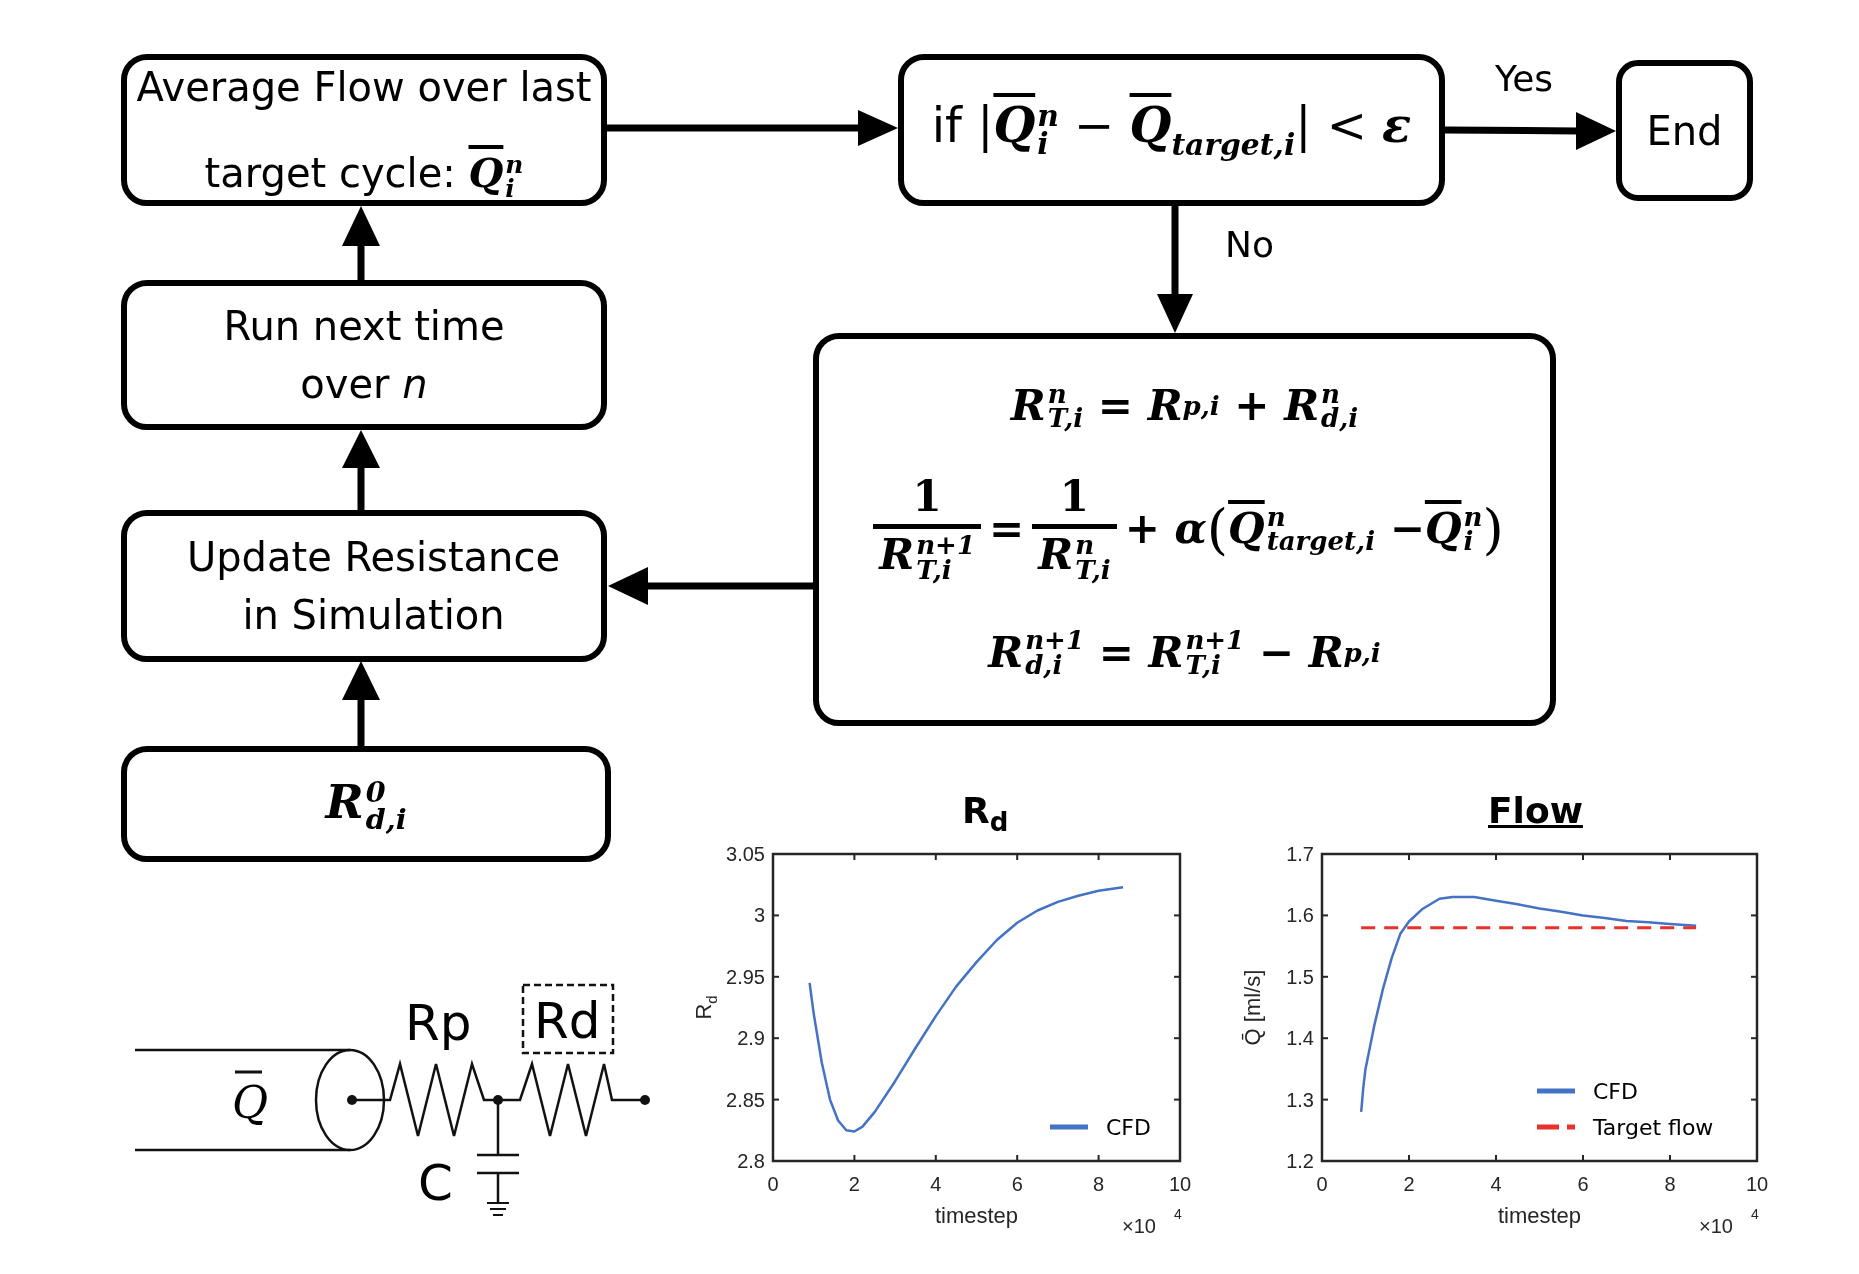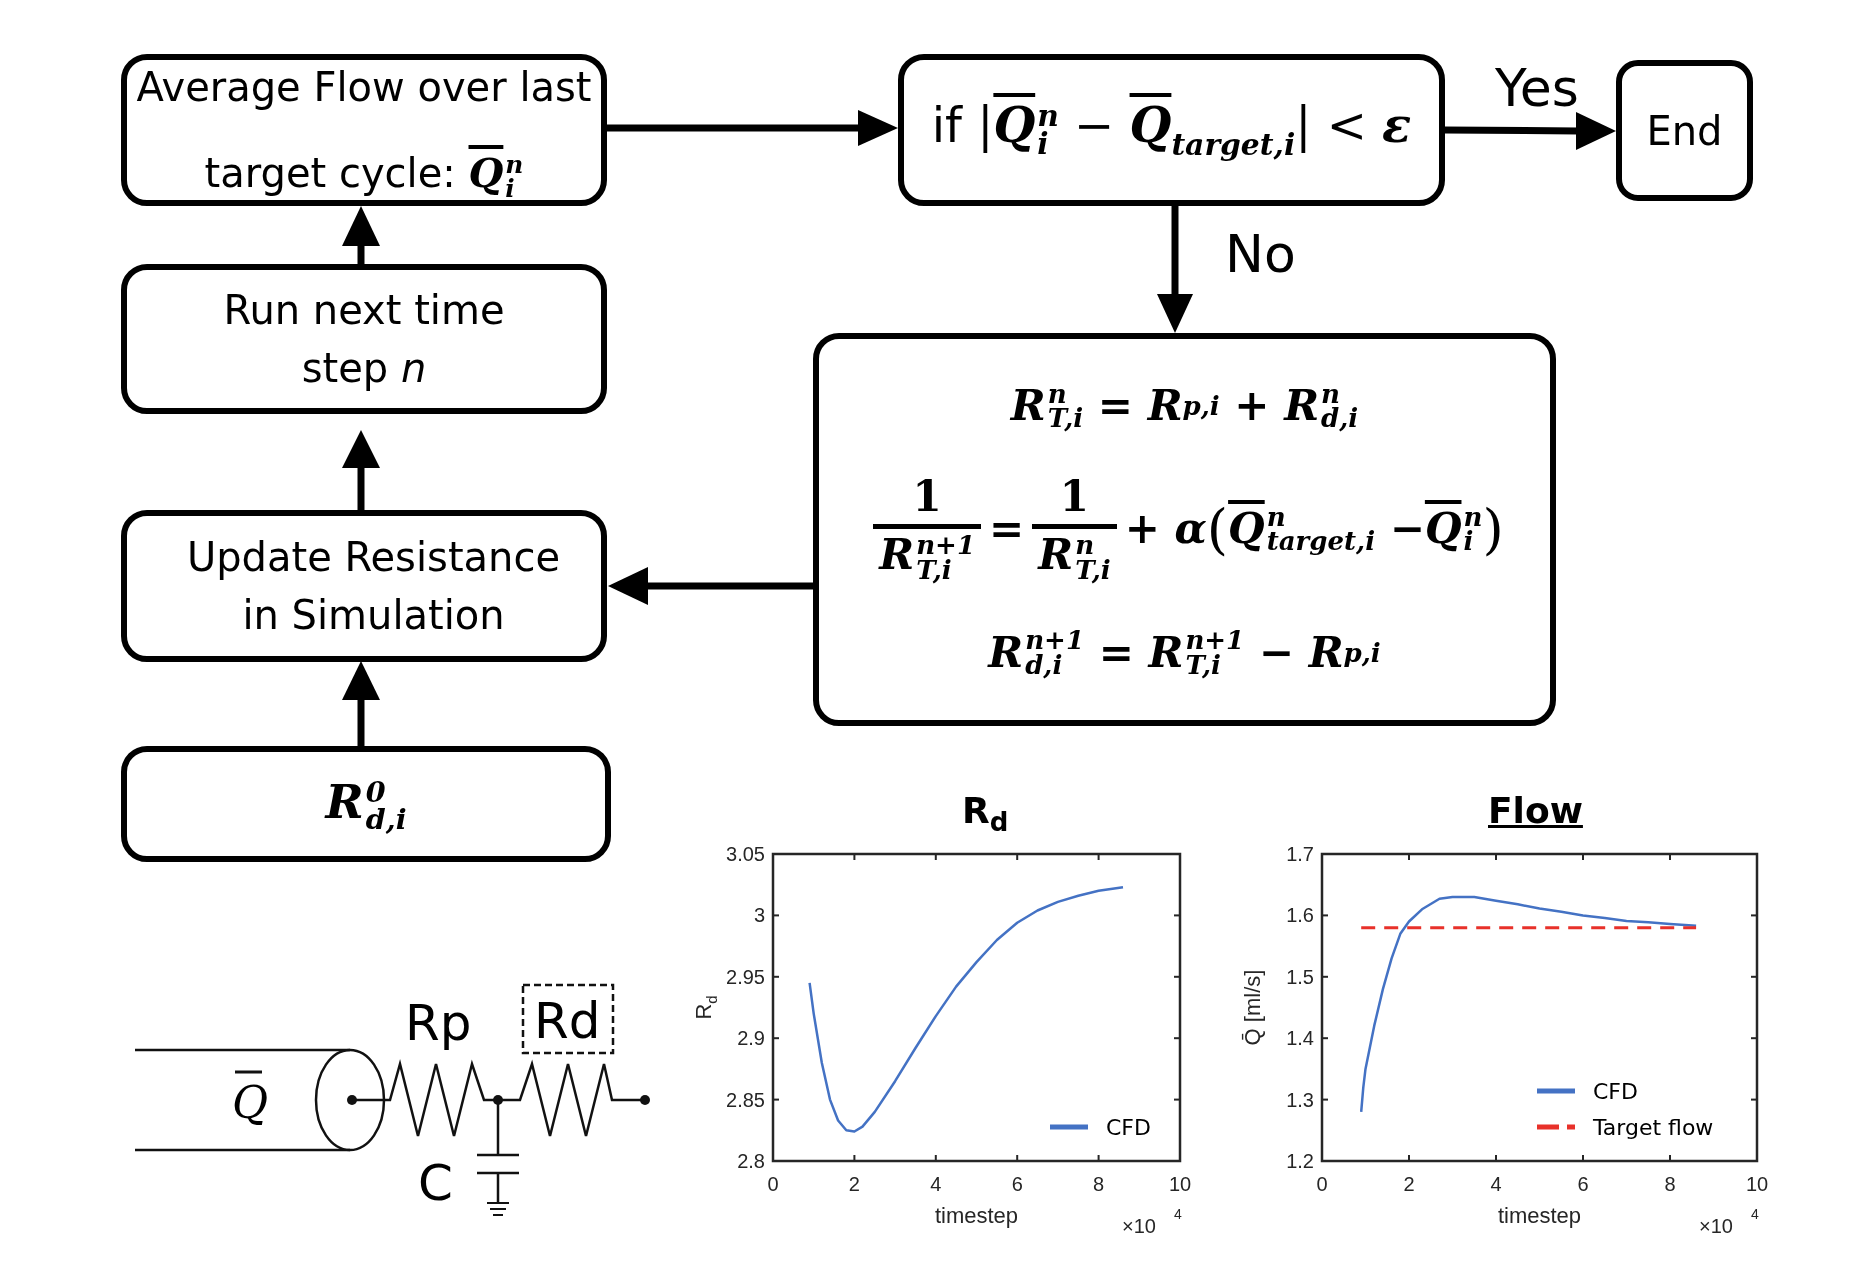--- a/index.html
+++ b/index.html
@@ -4,21 +4,21 @@
 <style>
   html, body { margin:0; padding:0; background:#ffffff; }
   body { width:1859px; height:1274px; position:relative; overflow:hidden; font-family:"Liberation Sans", sans-serif; color:#000; }
   .box { position:absolute; border:6px solid #000; border-radius:26px; box-sizing:border-box; background:#fff;
          display:flex; flex-direction:column; align-items:center; justify-content:center; text-align:center; }
   .txt { font-family:"DejaVu Sans", sans-serif; font-size:40px; line-height:58px; }
   .math { font-family:"DejaVu Serif", serif; font-style:italic; font-weight:bold; }
   .m-sub { font-size:0.62em; vertical-align:-0.45em; }
   .m-ss { display:inline-flex; flex-direction:column; align-items:flex-start; vertical-align:middle; line-height:0.95; font-size:0.62em; margin-left:2px; }
   .bar { text-decoration:overline; }
-  .lbl { position:absolute; font-family:"DejaVu Sans", sans-serif; font-size:52px; }
+  .lbl { position:absolute; font-family:"DejaVu Sans", sans-serif; font-size:36px; }
   svg.overlay { position:absolute; left:0; top:0; }
   .eqline { font-size:42px; line-height:1; white-space:nowrap; display:flex; align-items:center; justify-content:center; }
   .frac { display:inline-flex; flex-direction:column; align-items:center; vertical-align:middle; margin:0 8px; }
   .frac .num { padding:0 6px 6px; }
   .frac .den { border-top:5px solid #000; padding:4px 6px 0; }
   .chart-title { position:absolute; font-family:"DejaVu Sans", sans-serif; font-weight:bold; font-size:36px; }
   .tick { font-family:"Liberation Sans", sans-serif; font-size:20px; fill:#262626; }
   .axlabel { font-family:"Liberation Sans", sans-serif; font-size:22px; fill:#262626; }
   .legend-text { font-family:"DejaVu Sans", sans-serif; font-size:22px; fill:#000; }
   .circ-lbl { font-family:"DejaVu Sans", sans-serif; font-size:50px; fill:#000; }
@@ -58,23 +58,23 @@
 <div class="box" style="left:121px; top:54px; width:486px; height:152px;gap:28px;">
   <div class="txt">Average Flow over last</div>
   <div class="txt">
     <span>target cycle: </span><span class="math"><span class="bar">Q</span><span class="m-ss">
           <span>n</span>
           <span>i</span>
         </span></span>
   </div>
 </div>
 
-<div class="box" style="left:121px; top:264px; width:486px; height:150px;">
+<div class="box" style="left:121px; top:280px; width:486px; height:150px;">
   <div class="txt">Run next time</div>
-  <div class="txt"><span>step </span><i>n</i></div>
+  <div class="txt"><span>over </span><i>n</i></div>
 </div>
 
 <div class="box" style="left:121px; top:510px; width:486px; height:152px;padding-left:19px;">
   <div class="txt">Update Resistance</div>
   <div class="txt">in Simulation</div>
 </div>
 
 <div class="box" style="left:121px; top:746px; width:490px; height:116px;">
   <div class="math" style="font-size:46px;"><span>R</span><span class="m-ss">
         <span>0</span>

